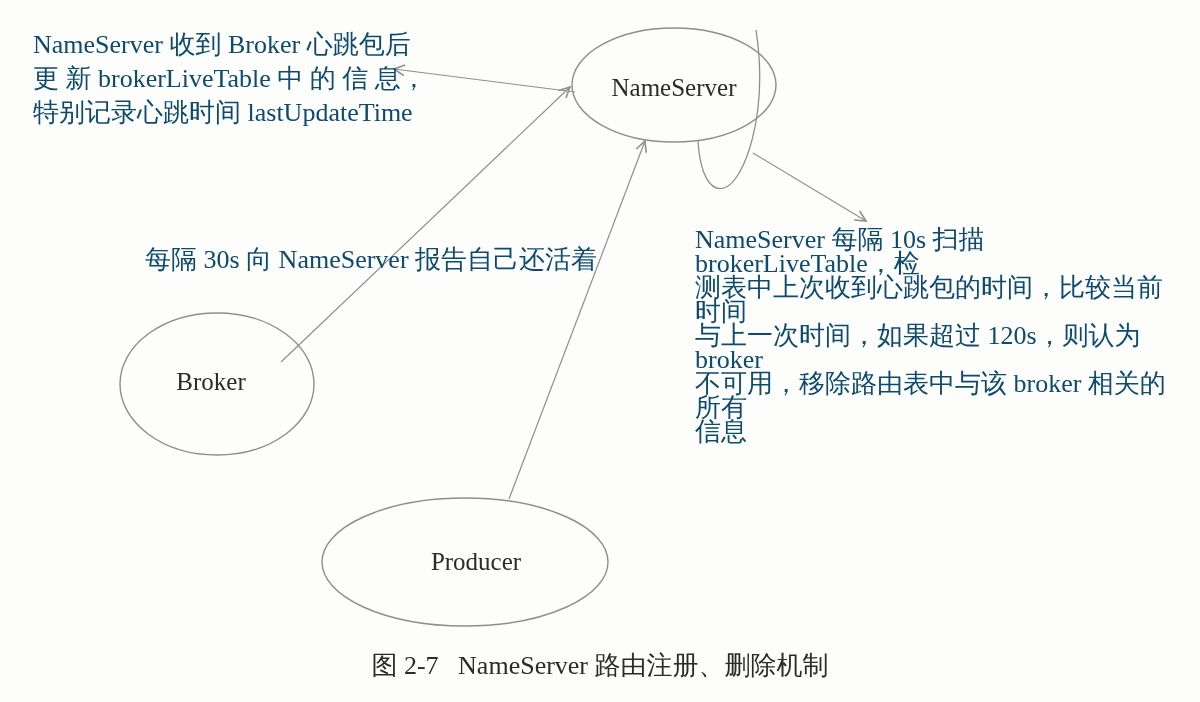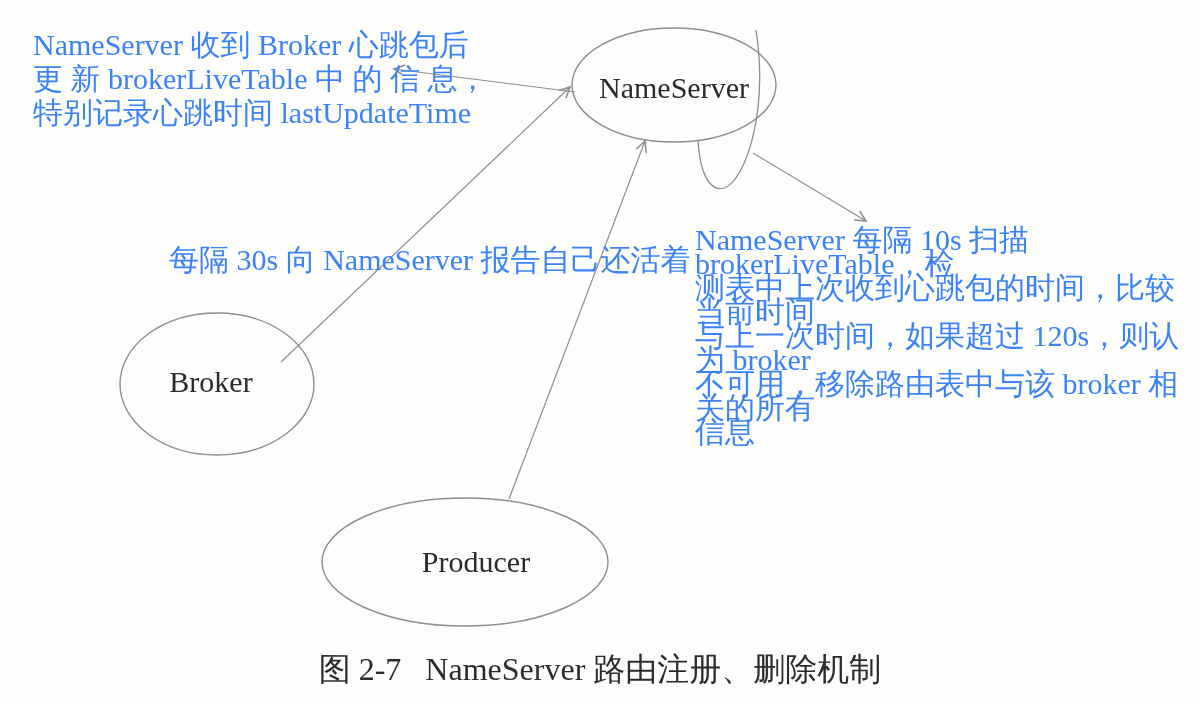--- a/index.html
+++ b/index.html
@@ -19,46 +19,45 @@
   .diagram-svg {
     position: absolute;
     left: 0;
     top: 0;
     width: 1200px;
     height: 702px;
   }
   .node-label {
     position: absolute;
     transform: translate(-50%, -50%);
-    font-size: 30px;
+    font-size: 25px;
     color: #2b2b2b;
     white-space: nowrap;
   }
   .annotation {
     position: absolute;
-    font-size: 30px;
+    font-size: 26px;
     line-height: 34px;
-    color: #3b82f6;
+    color: #0c4a6e;
     white-space: pre-line;
   }
   .annotation.single {
     white-space: nowrap;
-    margin-left: 24px;
   }
   #scan-rule-note {
     line-height: 24px;
     width: 488px;
   }
   .caption {
     position: absolute;
     left: 0;
     top: 648px;
     width: 1200px;
     text-align: center;
-    font-size: 32px;
+    font-size: 26px;
     color: #2b2b2b;
     white-space: pre;
   }
 </style>
 </head>
 <body>
 
 <div class="page">
 
   <svg class="diagram-svg" viewBox="0 0 1200 702" xmlns="http://www.w3.org/2000/svg">

